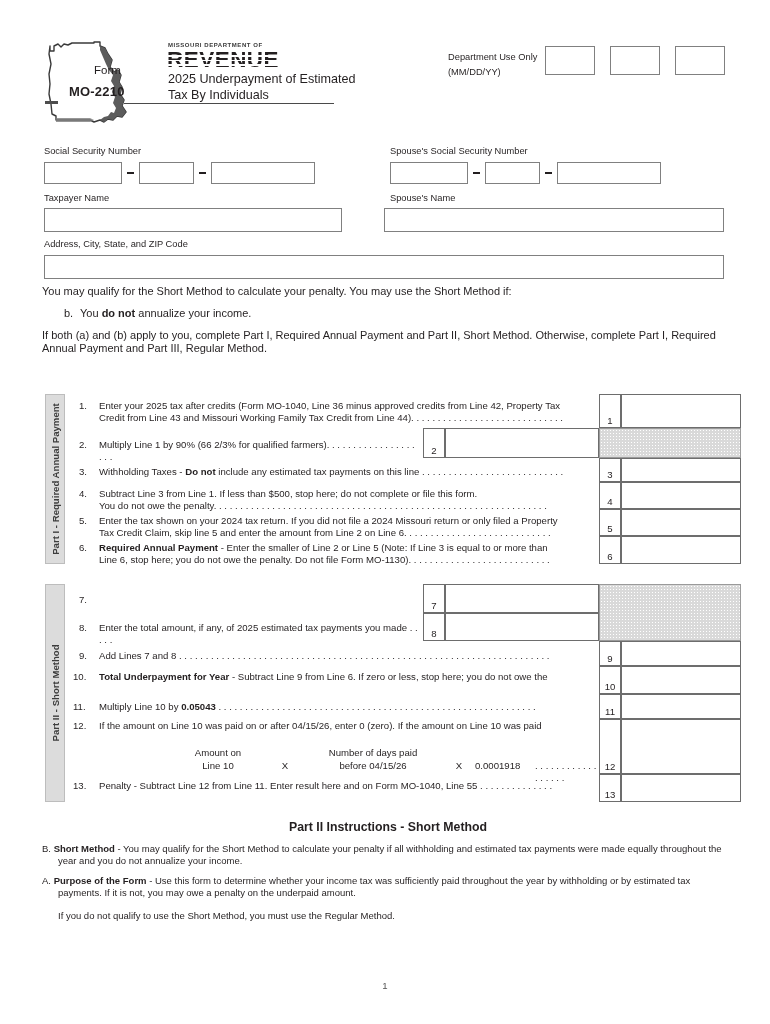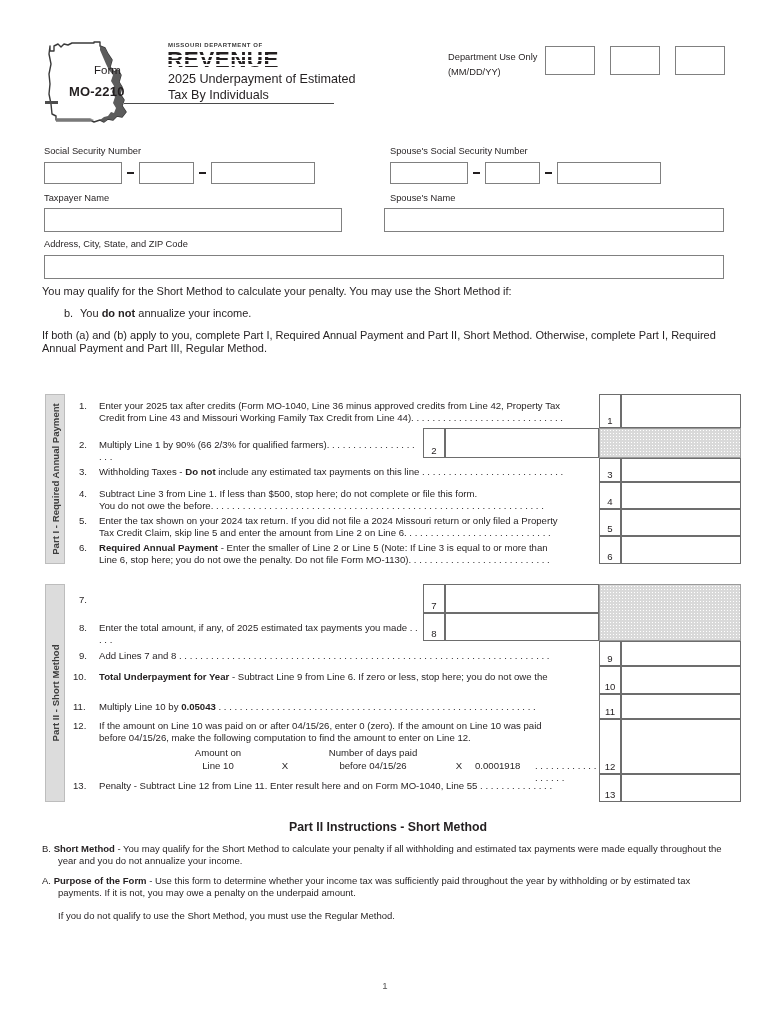--- a/index.html
+++ b/index.html
@@ -208,21 +208,21 @@
       <div class="numbox" style="left:358px;top:34px;width:22px;height:30px;">2</div>
       <div class="amtbox" style="left:380px;top:34px;width:154px;height:30px;"></div>
       <div class="shade" style="left:534px;top:34px;width:142px;height:30px;"></div>
 
       <div class="ltext" style="left:14px;top:72px;width:16px;">3.</div>
       <div class="ltext" style="left:34px;top:72px;width:496px;"><span>Withholding Taxes - </span><b>Do not</b><span> include any estimated tax payments on this line . . . . . . . . . . . . . . . . . . . . . . . . . . . </span></div>
       <div class="numbox" style="left:534px;top:64px;width:22px;height:24px;">3</div>
       <div class="amtbox" style="left:556px;top:64px;width:120px;height:24px;"></div>
 
       <div class="ltext" style="left:14px;top:94px;width:16px;">4.</div>
-      <div class="ltext" style="left:34px;top:94px;width:496px;"><span>Subtract Line 3 from Line 1. If less than $500, stop here; do not complete or file this form.</span><br><span>You do not owe the before. . . . . . . . . . . . . . . . . . . . . . . . . . . . . . . . . . . . . . . . . . . . . . . . . . . . . . . . . . . . . . . </span></div>
+      <div class="ltext" style="left:34px;top:94px;width:496px;"><span>Subtract Line 3 from Line 1. If less than $500, stop here; do not complete or file this form.</span><br><span>You do not owe the penalty. . . . . . . . . . . . . . . . . . . . . . . . . . . . . . . . . . . . . . . . . . . . . . . . . . . . . . . . . . . . . . . </span></div>
       <div class="numbox" style="left:534px;top:88px;width:22px;height:27px;">4</div>
       <div class="amtbox" style="left:556px;top:88px;width:120px;height:27px;"></div>
 
       <div class="ltext" style="left:14px;top:121px;width:16px;">5.</div>
       <div class="ltext" style="left:34px;top:121px;width:496px;"><span>Enter the tax shown on your 2024 tax return. If you did not file a 2024 Missouri return or only filed a Property</span><br><span>Tax Credit Claim, skip line 5 and enter the amount from Line 2 on Line 6. . . . . . . . . . . . . . . . . . . . . . . . . . . . </span></div>
       <div class="numbox" style="left:534px;top:115px;width:22px;height:27px;">5</div>
       <div class="amtbox" style="left:556px;top:115px;width:120px;height:27px;"></div>
 
       <div class="ltext" style="left:14px;top:148px;width:16px;">6.</div>
       <div class="ltext" style="left:34px;top:148px;width:496px;"><b>Required Annual Payment</b><span> - Enter the smaller of Line 2 or Line 5 (Note: If Line 3 is equal to or more than</span><br><span>Line 6, stop here; you do not owe the penalty. Do not file Form MO-1130). . . . . . . . . . . . . . . . . . . . . . . . . . . </span></div>
@@ -256,21 +256,21 @@
       <div class="ltext" style="left:34px;top:87px;width:496px;"><b>Total Underpayment for Year</b><span> - Subtract Line 9 from Line 6. If zero or less, stop here; you do not owe the</span><br></div>
       <div class="numbox" style="left:534px;top:82px;width:22px;height:28px;">10</div>
       <div class="amtbox" style="left:556px;top:82px;width:120px;height:28px;"></div>
 
       <div class="ltext" style="left:8px;top:117px;width:22px;">11.</div>
       <div class="ltext" style="left:34px;top:117px;width:496px;"><span>Multiply Line 10 by </span><b>0.05043</b><span> . . . . . . . . . . . . . . . . . . . . . . . . . . . . . . . . . . . . . . . . . . . . . . . . . . . . . . . . . . . . </span></div>
       <div class="numbox" style="left:534px;top:110px;width:22px;height:25px;">11</div>
       <div class="amtbox" style="left:556px;top:110px;width:120px;height:25px;"></div>
 
       <div class="ltext" style="left:8px;top:136px;width:22px;">12.</div>
-      <div class="ltext" style="left:34px;top:136px;width:496px;"><span>If the amount on Line 10 was paid on or after 04/15/26, enter 0 (zero). If the amount on Line 10 was paid</span><br><span>before 04/15/26, make the following computation to find the amount to enter on Line 12.</span></div>
+      <div class="ltext" style="left:34px;top:136px;width:496px;"><span>If the amount on Line 10 was paid on or after 04/15/26, enter 0 (zero). If the amount on Line 10 was paid</span><br></div>
 
       <div class="ltext" style="left:98px;top:163px;width:110px;text-align:center;">Amount on</div>
       <div class="ltext" style="left:98px;top:176px;width:110px;text-align:center;">Line 10</div>
       <div class="ltext" style="left:208px;top:176px;width:24px;text-align:center;">X</div>
       <div class="ltext" style="left:236px;top:163px;width:144px;text-align:center;">Number of days paid</div>
       <div class="ltext" style="left:236px;top:176px;width:144px;text-align:center;">before 04/15/26</div>
       <div class="ltext" style="left:382px;top:176px;width:24px;text-align:center;">X</div>
       <div class="ltext" style="left:410px;top:176px;width:60px;">0.0001918</div>
       <div class="ltext" style="left:470px;top:176px;width:64px;"> . . . . . . . . . . . . . . . . . . </div>
 

